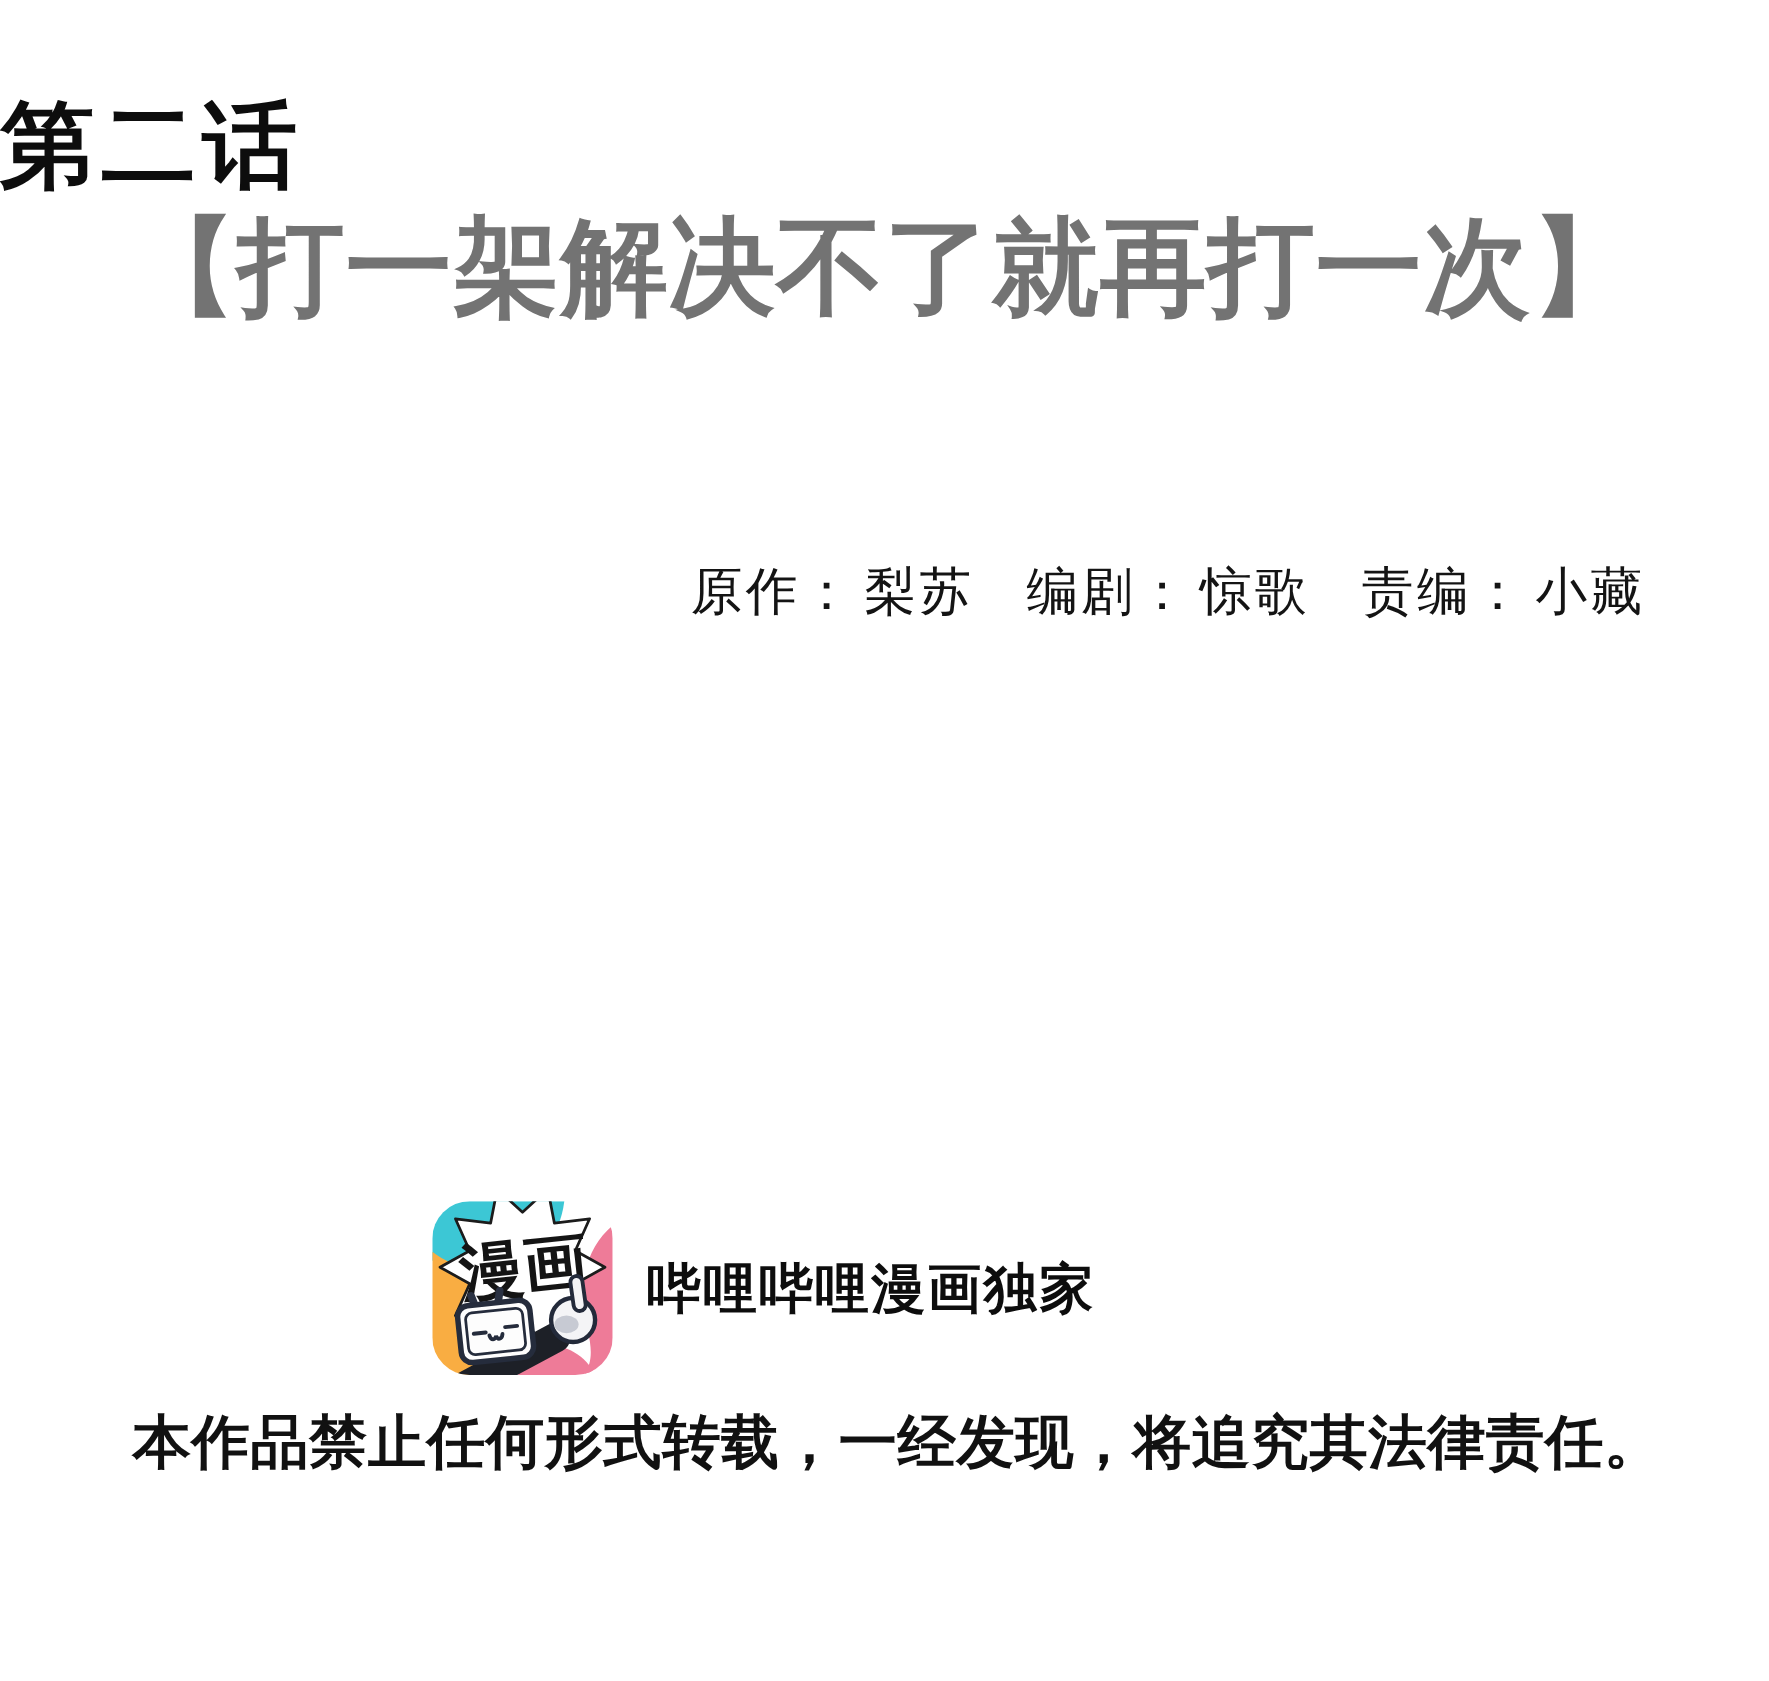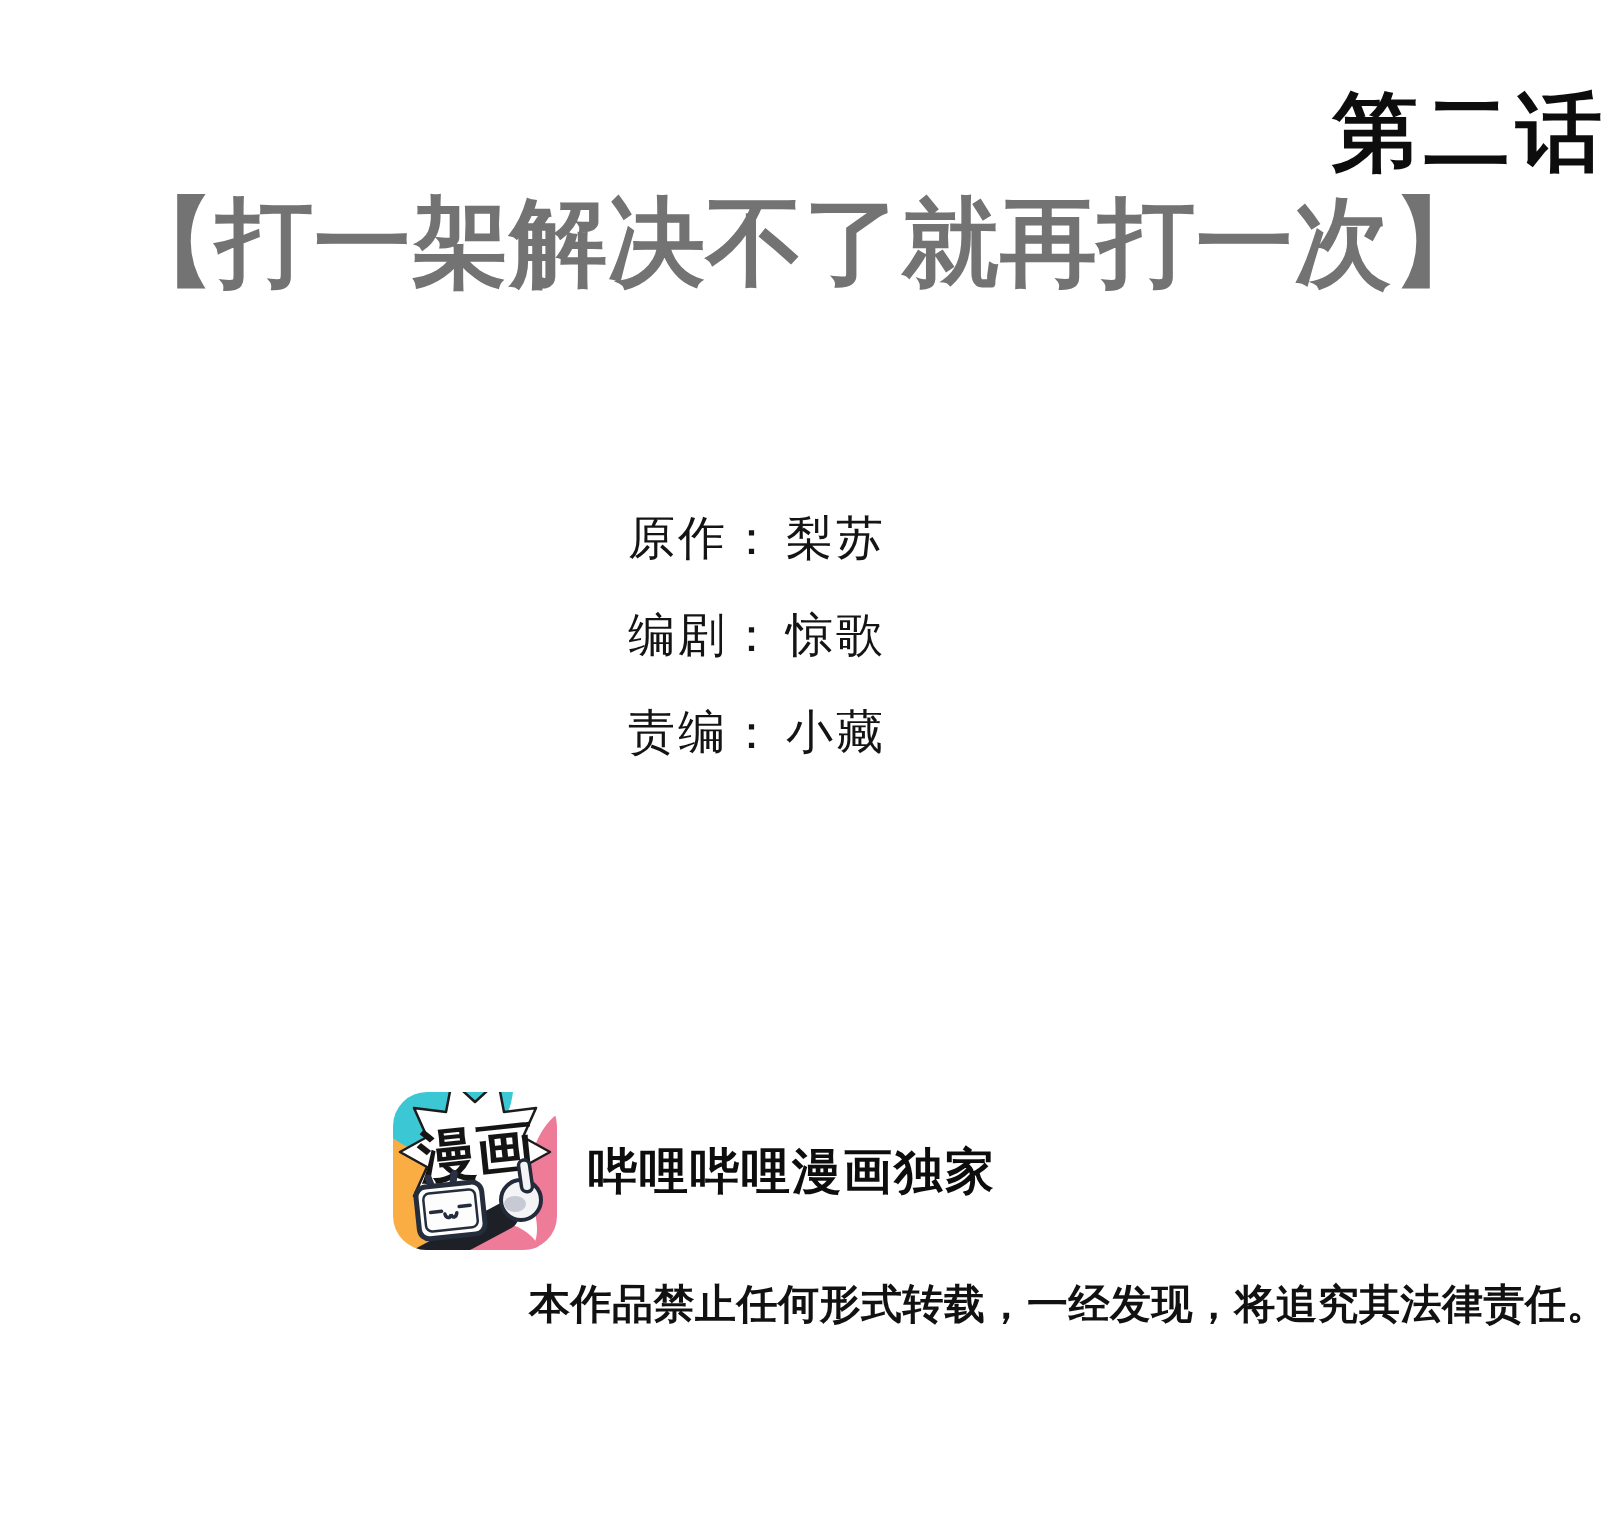--- a/index.html
+++ b/index.html
@@ -1,56 +1,56 @@
 <!DOCTYPE html>
 <html><head>
 <meta charset="utf-8">
 <style>
   * { margin:0; padding:0; box-sizing:border-box; }
   html, body { width:1608px; height:1528px; background:#ffffff; overflow:hidden; }
   body { position:relative; font-family:"Liberation Sans", sans-serif; color:#000; }
 
   .chapter-number {
-    position:absolute; top:84px; left:0; width:100%; text-align:right;
+    position:absolute; top:84px; left:0; width:100%; text-align:left;
     font-family:"Liberation Serif","DejaVu Serif",serif;
     font-weight:700; font-size:86px; line-height:1.15; letter-spacing:6px;
     color:#0d0d0d;
   }
   .chapter-title {
     position:absolute; top:186px; left:0; width:100%; text-align:center;
     font-family:"Liberation Serif","DejaVu Serif",serif;
     font-weight:700; font-size:97px; line-height:1.2; white-space:nowrap;
     letter-spacing:1px; color:#737373;
   }
 
   .credits {
     position:absolute; left:628px; top:513px;
-    display:flex; flex-direction:column; gap:47px;
+    display:flex; flex-direction:row; gap:47px;
   }
   .credit-row {
     font-size:47px; line-height:50px; font-weight:300;
     letter-spacing:3px; color:#141414;
   }
   .credit-label { margin-right:8px; }
 
   .publisher {
     position:absolute; left:393px; top:1092px;
     display:flex; align-items:center;
   }
   .app-icon { width:164px; height:158px; flex:0 0 auto; display:block; }
   .exclusive-text {
     margin-left:31px;
     font-family:"Liberation Serif","DejaVu Serif",serif;
     font-weight:700; font-size:49px; line-height:1; letter-spacing:2px;
     white-space:nowrap; color:#0d0d0d;
   }
 
   .copyright {
-    position:absolute; top:1280px; left:0; width:100%; text-align:right;
-    font-size:41px; font-weight:600; line-height:1.2; letter-spacing:0.5px;
+    position:absolute; top:1280px; left:0; width:100%; text-align:center;
+    font-size:53px; font-weight:600; line-height:1.2; letter-spacing:0.5px;
     color:#111;
     padding-left:24px;
   }
 </style>
 </head>
 <body>
 
 <h1 class="chapter-number">第二话</h1>
 <h2 class="chapter-title">【打一架解决不了就再打一次】</h2>
 

